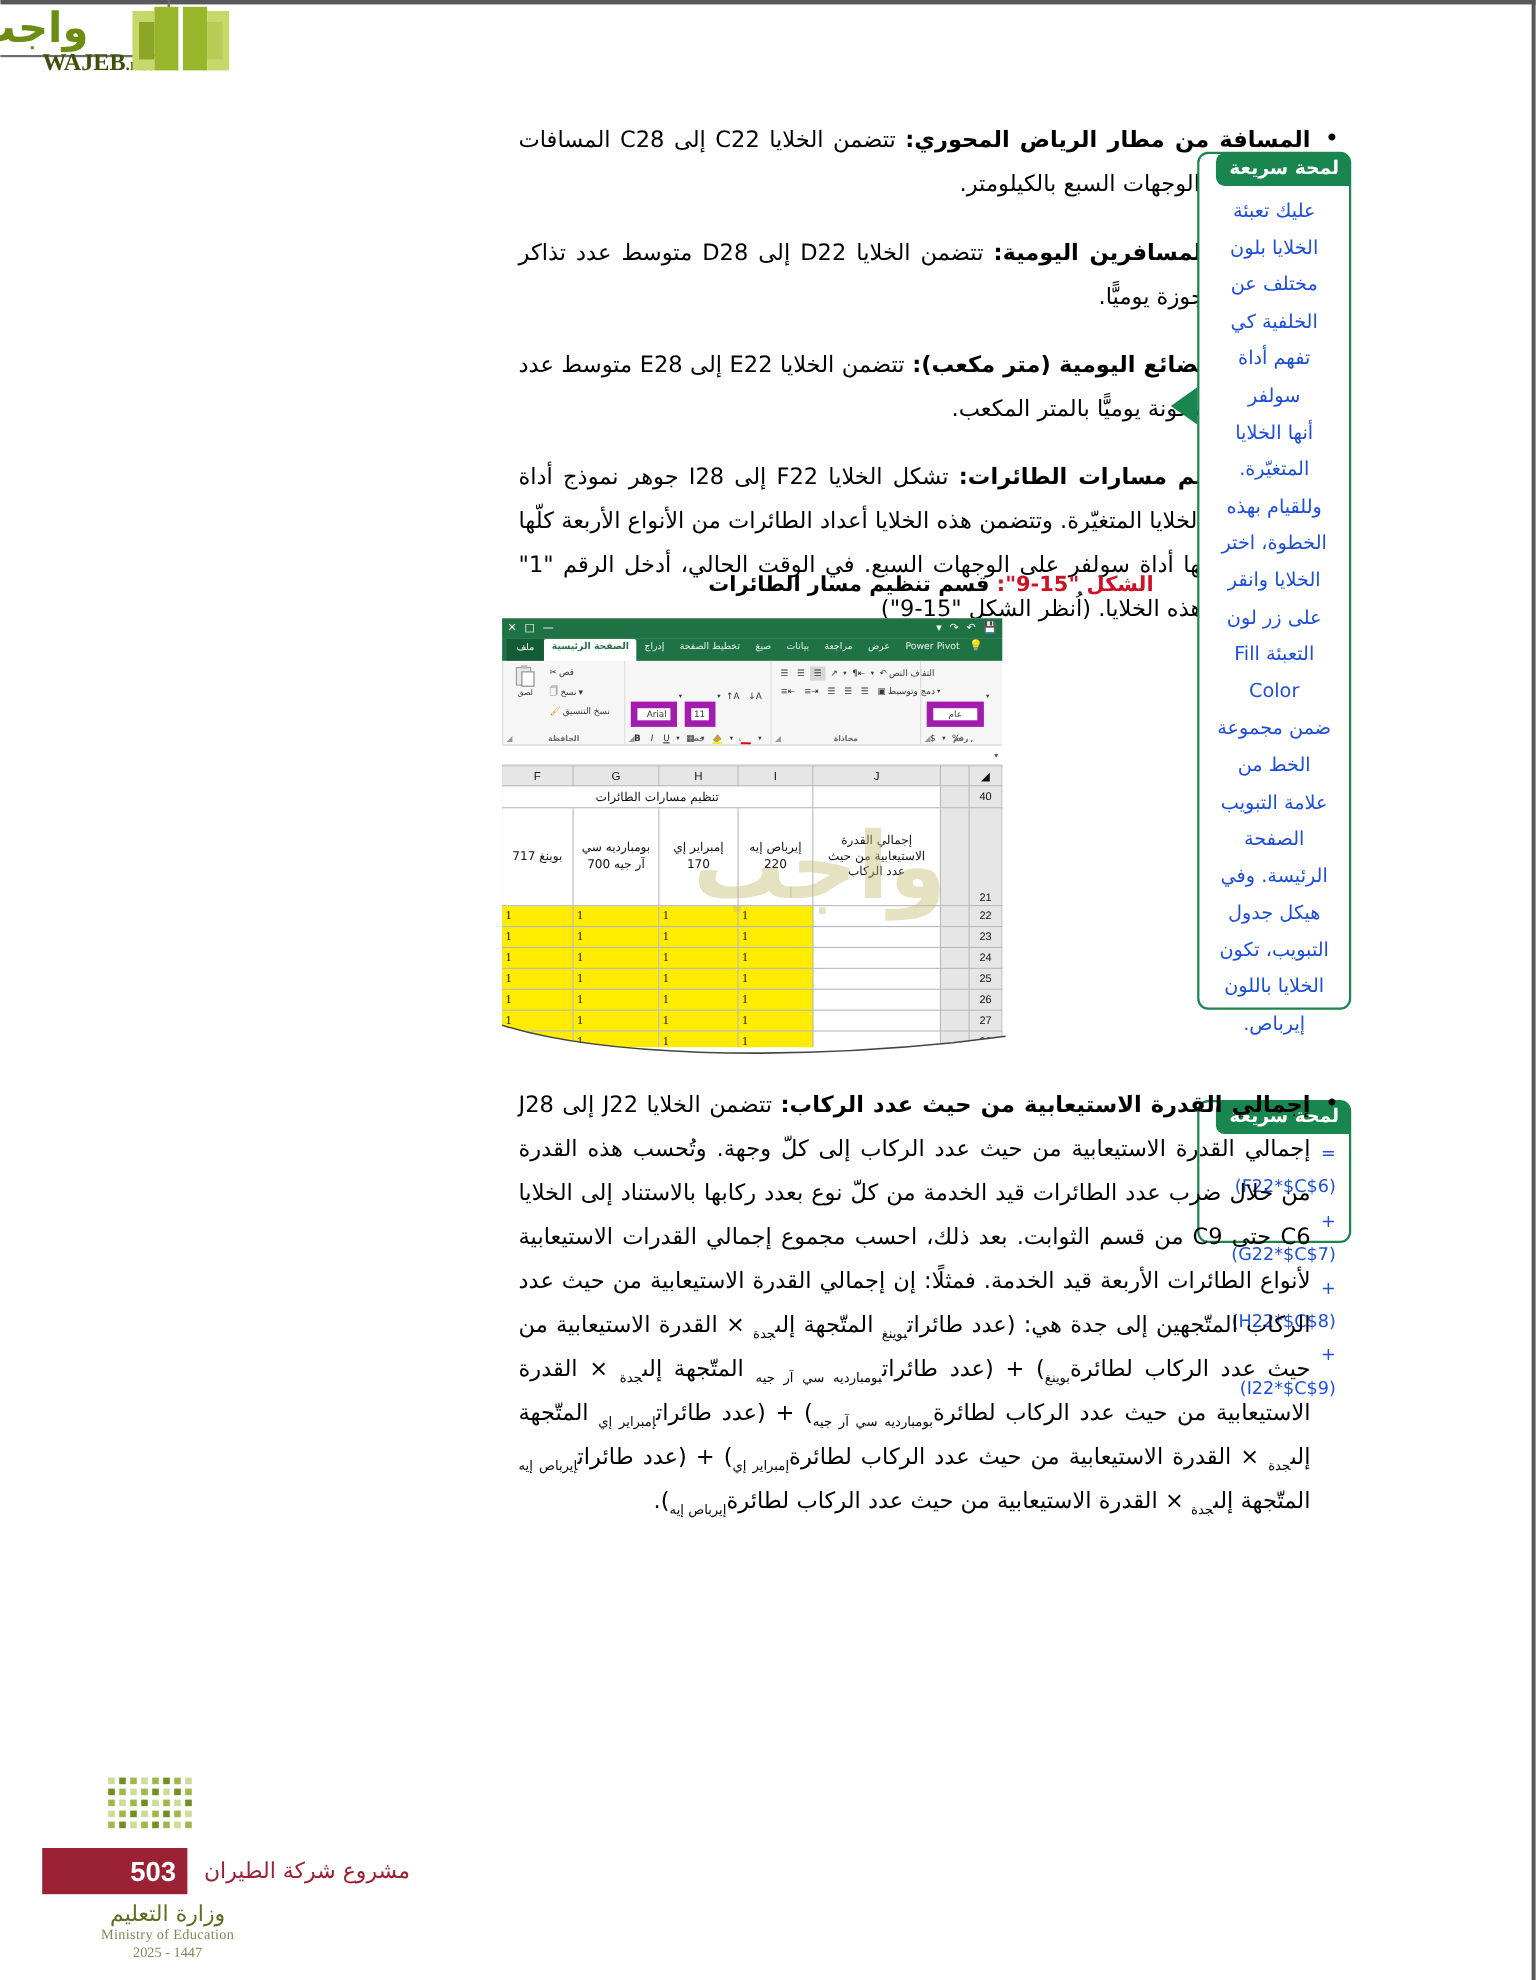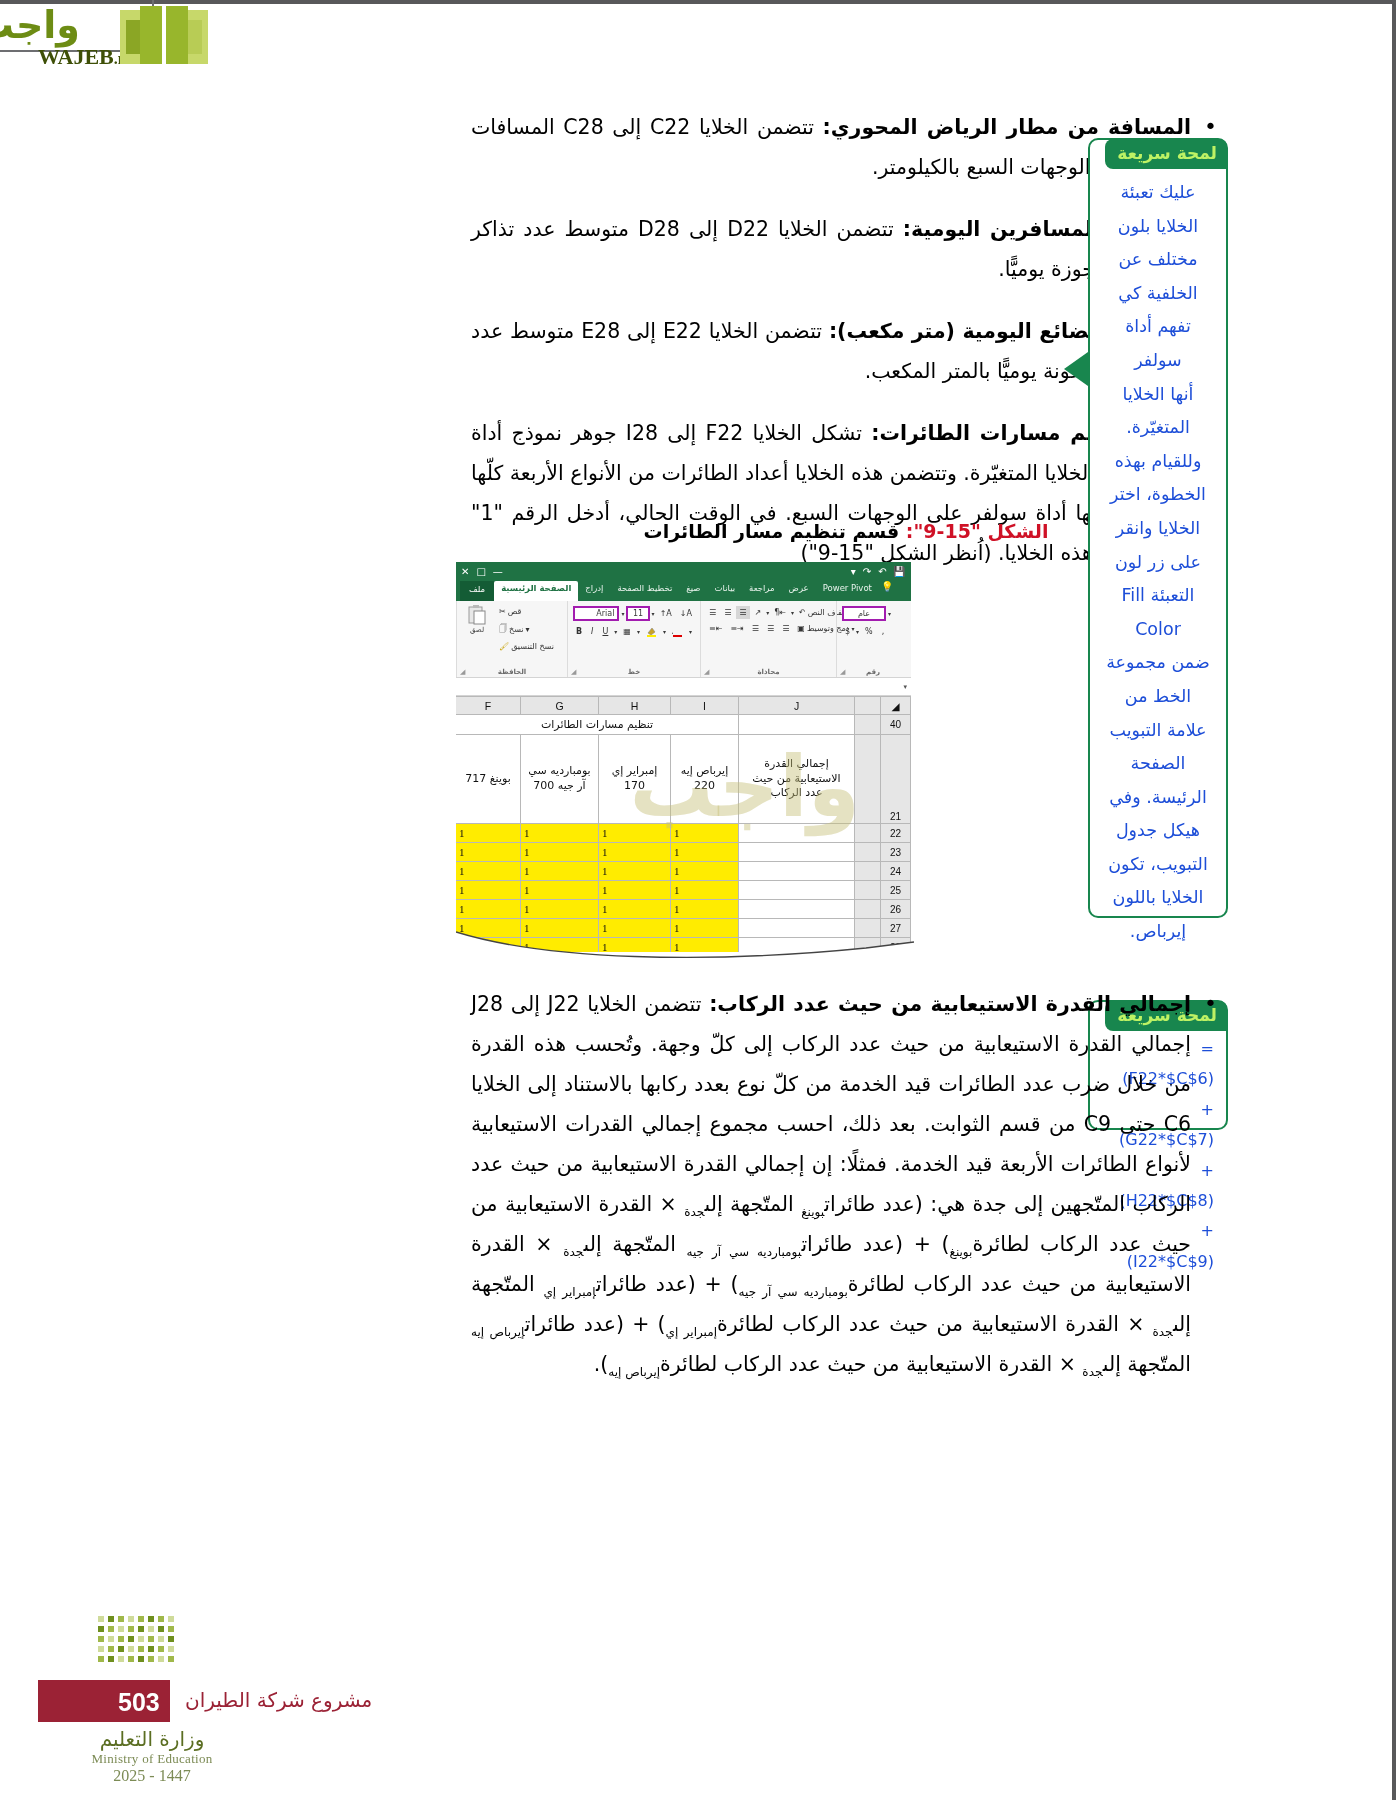--- a/index.html
+++ b/index.html
@@ -101,21 +101,21 @@
     position: absolute;
     border: 2px solid #18864e;
     border-radius: 10px;
     background: #ffffff;
     box-sizing: border-box;
   }
   .qbox-header {
     position: absolute;
     top: -1px; right: -1px;
     background: #18864e;
-    color: #bef264;
+    color: #ffffff;
     font-size: 17px;
     font-weight: bold;
     padding: 4px 10px 5px 12px;
     border-radius: 8px 8px 0 8px;
     white-space: nowrap;
     font-family: "DejaVu Sans", sans-serif;
     line-height: 1.25;
   }
   .qbox-body {
     padding: 36px 12px 10px 12px;
@@ -229,27 +229,28 @@
     padding: 1px 2px;
     font-size: 8px;
     color: #333;
     white-space: nowrap;
     display: inline-flex;
     flex-direction: row-reverse;
     align-items: center;
     gap: 2px;
   }
   .xl-box {
-    border: 2px solid #a21caf;
+    border: 6px solid #a21caf;
     background: #fff;
     font-size: 8px;
     padding: 1px 3px;
     display: inline-block;
     min-width: 10px;
     text-align: center;
+    margin-top: 32px;
   }
   .xl-formulabar {
     height: 17px;
     background: #ffffff;
     border-bottom: 1px solid #d4d4d4;
     display: flex;
     flex-direction: row-reverse;
     align-items: center;
     padding: 0 4px;
     font-size: 8px;
@@ -399,21 +400,21 @@
   }
   .moe-ar {
     font-size: 20px; color: #5b6e22; letter-spacing: 1px;
     font-family: "DejaVu Sans", sans-serif;
   }
   .moe-en {
     font-size: 13px; color: #7c8b55; letter-spacing: 0.3px;
     direction: ltr; font-family: "Liberation Serif", serif;
   }
   .moe-yr {
-    font-size: 16px; color: #7c8b55;
+    font-size: 13px; color: #7c8b55;
     direction: ltr; font-family: "Liberation Serif", serif;
   }
 </style>
 </head>
 <body>
 
 <div class="rule-top"></div>
 <div class="rule-right"></div>
 <div class="rule-left-vert"></div>
 <div class="rule-left-horiz"></div>

